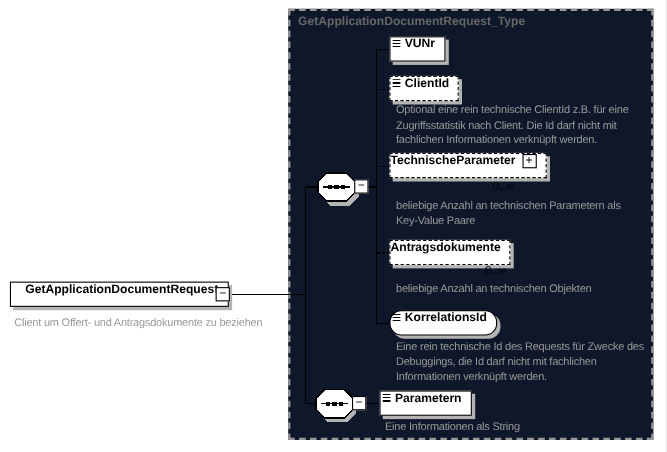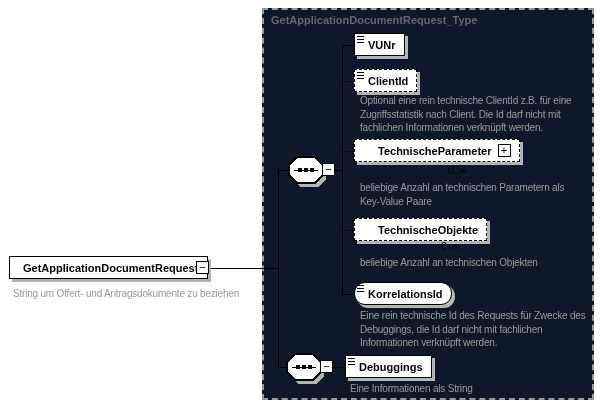--- a/index.html
+++ b/index.html
@@ -13,26 +13,26 @@
     background:#0f172a;border:2px dashed #979797;box-sizing:border-box;
   }
   .type-title{
     position:absolute;left:7px;top:4px;
     font-size:11px;font-weight:bold;color:#666666;white-space:nowrap;
   }
   
   #wires{position:absolute;left:0;top:0;z-index:2;}
   
   .ebox{
-    position:absolute;z-index:3;height:21px;display:flex;align-items:center;
+    position:absolute;z-index:3;height:21px;display:flex;align-items:flex-start;
     background:#ffffff;border:1.5px solid #000000;box-sizing:content-box;
     box-shadow:3px 3px 0 0 #b4b4b4;padding:0 8px 0 13px;white-space:nowrap;
   }
   .ebox.dashed{border-style:dashed;}
-  .ebox.noicon{padding-left:23px;}
+  .ebox.noicon{padding-left:0;}
   .elabel{font-size:11px;font-weight:bold;color:#000000;}
   .doc-icon{
     position:absolute;left:2px;top:2px;width:7px;height:8px;
     background:repeating-linear-gradient(to bottom,#000 0 1px,transparent 1px 3px);
   }
   .expand-box,.toggle-box{
     display:inline-flex;align-items:center;justify-content:center;
     width:11px;height:11px;background:#ffffff;border:1px solid #000000;
     font-size:11px;font-weight:normal;line-height:11px;color:#000;
   }
@@ -97,21 +97,21 @@
   <div class="seq-hotspot" style="left:289px;top:157px;width:34px;height:26px;"></div>
   <div class="seq-hotspot" style="left:287px;top:354px;width:34px;height:26px;"></div>
 
   <div class="toggle-box" style="left:196px;top:261px;">−</div>
   <div class="toggle-box" style="left:322px;top:163px;">−</div>
   <div class="toggle-box" style="left:320px;top:360px;">−</div>
 
   <div class="ebox" style="left:9px;top:256px;width:176px;">
     <span class="elabel">GetApplicationDocumentRequest</span>
   </div>
-  <div class="anno" style="left:13px;top:287px;width:300px;">String um Offert- und Antragsdokumente zu beziehen</div>
+  <div class="anno" style="left:13px;top:287px;width:300px;">Client um Offert- und Antragsdokumente zu beziehen</div>
 
   <div class="ebox" style="left:354px;top:33px;">
     <span class="doc-icon"></span>
     <span class="elabel">VUNr</span>
   </div>
 
   <div class="ebox dashed" style="left:354px;top:69px;">
     <span class="doc-icon"></span>
     <span class="elabel">ClientId</span>
   </div>
@@ -121,32 +121,32 @@
 
   <div class="ebox dashed noicon" style="left:354px;top:139px;">
     <span class="elabel">TechnischeParameter</span>
     <span class="expand-box">+</span>
   </div>
   <div class="occ" style="left:448px;top:164px;">0..∞</div>
   <div class="anno" style="left:360px;top:181px;">beliebige Anzahl an technischen Parametern als
 Key-Value Paare</div>
 
   <div class="ebox dashed noicon" style="left:354px;top:218px;">
-    <span class="elabel">TechnischeObjekte</span>
+    <span class="elabel">Antragsdokumente</span>
   </div>
   <div class="occ" style="left:441px;top:240px;">0..∞</div>
   <div class="anno" style="left:360px;top:256px;">beliebige Anzahl an technischen Objekten</div>
 
   <div class="ebox" style="left:354px;top:282px;border-radius:11px;">
     <span class="doc-icon"></span>
     <span class="elabel">KorrelationsId</span>
   </div>
   <div class="anno" style="left:360px;top:309px;">Eine rein technische Id des Requests für Zwecke des
 Debuggings, die Id darf nicht mit fachlichen
 Informationen verknüpft werden.</div>
 
   <div class="ebox" style="left:345px;top:355px;">
     <span class="doc-icon"></span>
-    <span class="elabel">Debuggings</span>
+    <span class="elabel">Parametern</span>
   </div>
   <div class="anno" style="left:350px;top:382px;">Eine Informationen als String</div>
 
 </div>
 
 </body></html>

